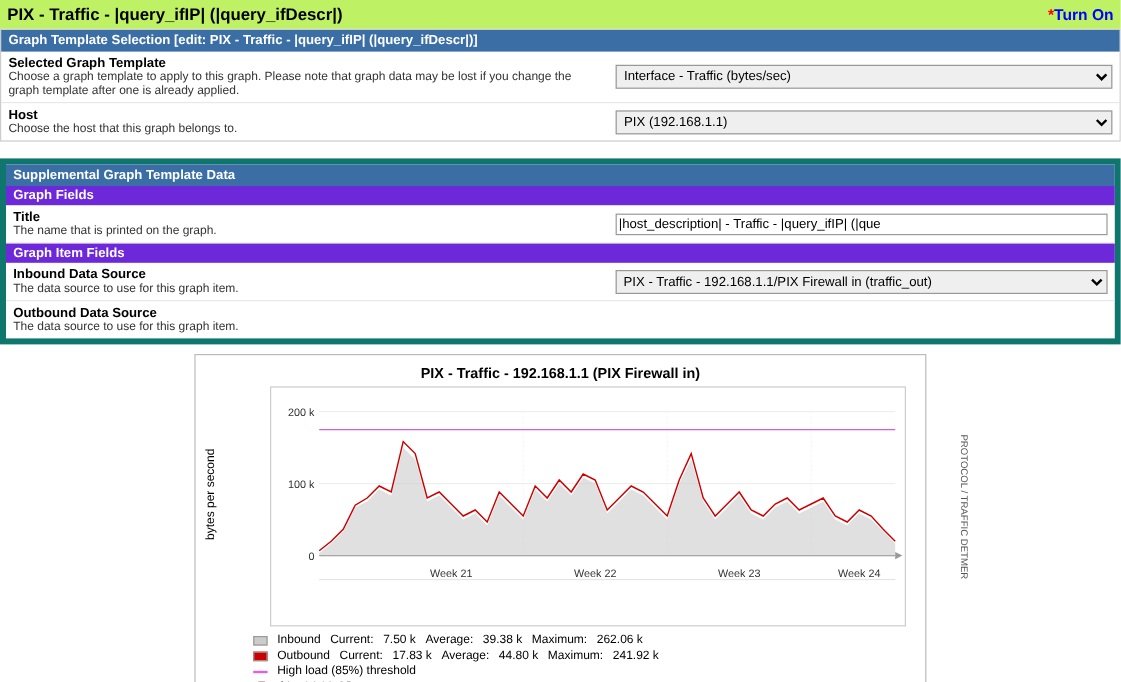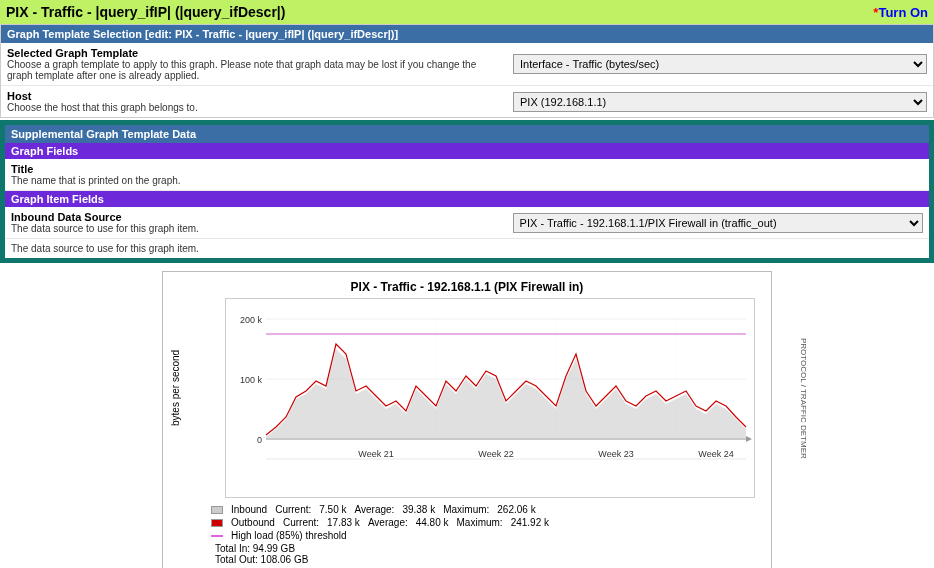--- a/index.html
+++ b/index.html
@@ -18,21 +18,21 @@
     }
     .sub-section-header {
       background: #6d28d9;
       color: #fff;
       padding: 2px 6px;
       font-weight: bold;
       font-size: 11px;
     }
 
     
-    .form-section { border: 1px solid #ccc; margin-bottom: 2px; }
+    .form-section { border: 1px solid #ccc; margin-bottom: 14px; }
     .form-row {
       display: flex;
       align-items: center;
       padding: 4px 6px;
       border-bottom: 1px solid #e8e8e8;
     }
     .form-row:last-child { border-bottom: none; }
     .form-label-group { flex: 0 0 55%; padding-right: 14px; }
     .form-label-title { font-weight: bold; font-size: 11px; }
     .form-label-desc { font-size: 10px; color: #333; }
@@ -180,35 +180,39 @@
 </div>
 
 <div class="supp-section">
   <div class="section-header">Supplemental Graph Template Data</div>
   <div class="sub-section-header">Graph Fields</div>
   <div class="form-row">
     <div class="form-label-group">
       <div class="form-label-title">Title</div>
       <div class="form-label-desc">The name that is printed on the graph.</div>
     </div>
+    <div class="form-control-group">
+      <input type="text" value="|host_description| - Traffic - |query_ifIP| (|que" style="">
+    </div>
   </div>
   <div class="sub-section-header">Graph Item Fields</div>
   <div class="form-row">
     <div class="form-label-group">
       <div class="form-label-title">Inbound Data Source</div>
       <div class="form-label-desc">The data source to use for this graph item.</div>
     </div>
     <div class="form-control-group">
       <select>
         <option>PIX - Traffic - 192.168.1.1/PIX Firewall in (traffic_out)</option>
       </select>
     </div>
   </div>
   <div class="form-row">
     <div class="form-label-group">
+      <div class="form-label-title">Outbound Data Source</div>
       <div class="form-label-desc">The data source to use for this graph item.</div>
     </div>
   </div>
 </div>
 
 <div class="graph-outer">
   <div class="graph-panel">
     <div class="graph-title">PIX - Traffic - 192.168.1.1 (PIX Firewall in)</div>
     <div style="display:flex; align-items:flex-start;gap:40px;">
       <div class="y-axis-label">bytes per second</div>

